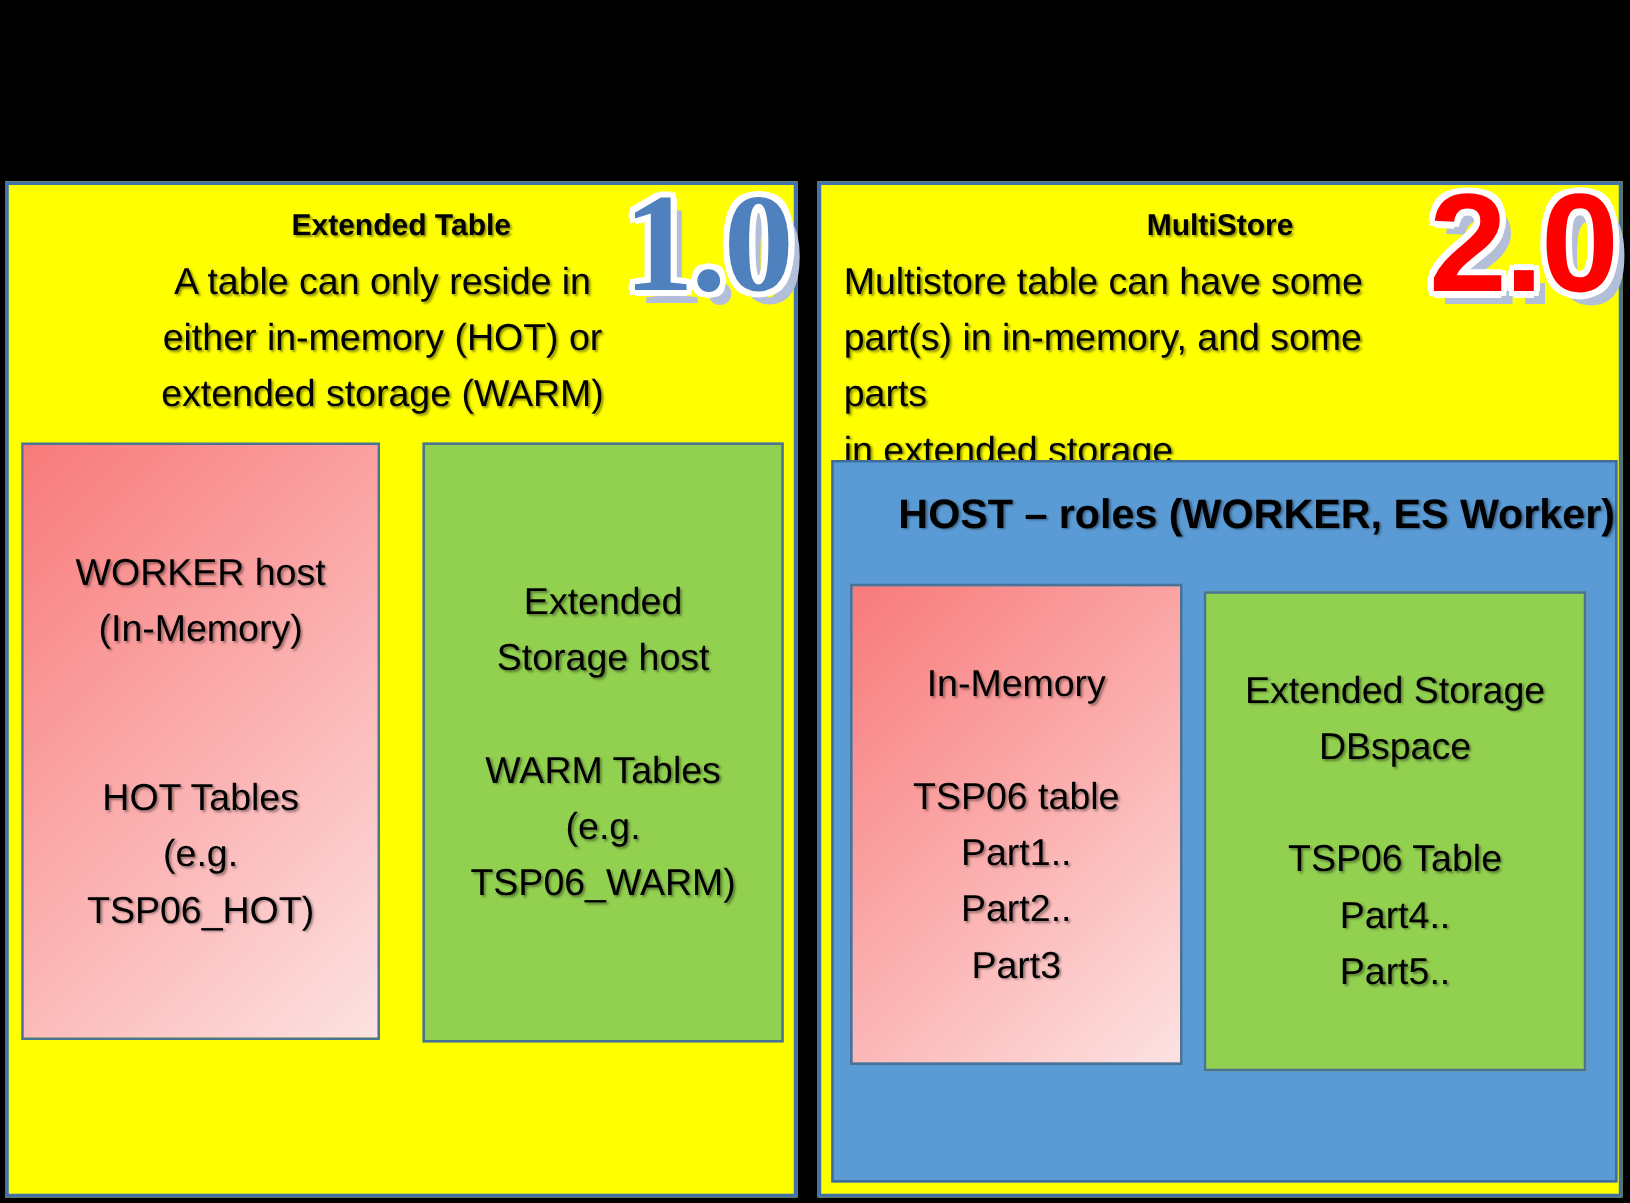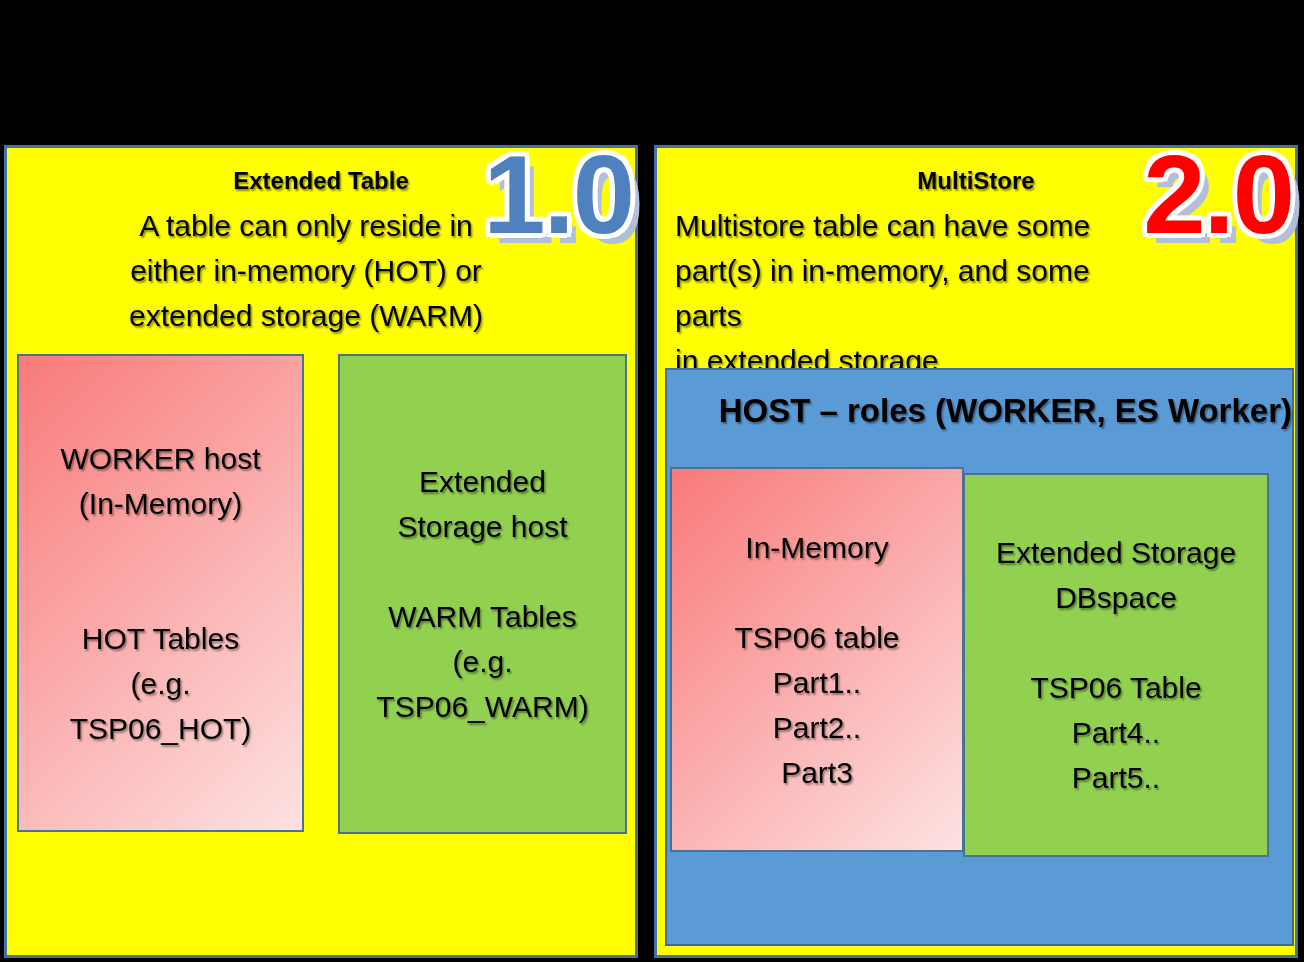--- a/index.html
+++ b/index.html
@@ -31,21 +31,21 @@
 
   .version{
     position:absolute;top:-6px;right:2px;
     font-weight:bold;font-size:112px;line-height:0.95;
     letter-spacing:-2px;z-index:5;
     text-shadow:
       -4px -4px 0 #fff, 4px -4px 0 #fff, -4px 4px 0 #fff, 4px 4px 0 #fff,
       -5px 0 0 #fff, 5px 0 0 #fff, 0 -5px 0 #fff, 0 5px 0 #fff,
       9px 10px 0 #b3bfd9;
   }
-  #v1{color:#4e81bd;}
+  #v1{color:#4e81bd;font-family:Liberation Serif, serif;}
   #v2{color:#ff0000;}
 
   .databox{
     position:absolute;box-sizing:border-box;
     display:flex;align-items:center;justify-content:center;
     text-align:center;font-size:30px;line-height:45px;
     white-space:pre-line;
     text-shadow:1.5px 1.5px 2px rgba(0,0,0,.40);
   }
   .pinkbox{
@@ -63,21 +63,21 @@
   
   #host-box{
     position:absolute;left:8px;top:220px;width:629px;height:578px;
     background:#5b9bd5;border:2px solid #3e6d9c;box-sizing:border-box;
   }
   #host-label{
     margin-top:22px;text-align:right;font-size:33px;
     text-shadow:1.5px 1.5px 2px rgba(0,0,0,.40);
     font-weight:bold;
   }
-  #inmem-box{left:3px;top:97px;width:294px;height:385px;z-index:2;}
+  #inmem-box{left:13px;top:97px;width:266px;height:385px;z-index:2;}
   #esdb-box{left:296px;top:103px;width:306px;height:384px;z-index:1;}
 </style>
 </head>
 <body>
 
 <div class="panel" id="left-panel">
   <div class="version" id="v1">1.0</div>
   <div class="panel-title">Extended Table</div>
   <div class="panel-desc">A table can only reside in
 either in-memory (HOT) or

